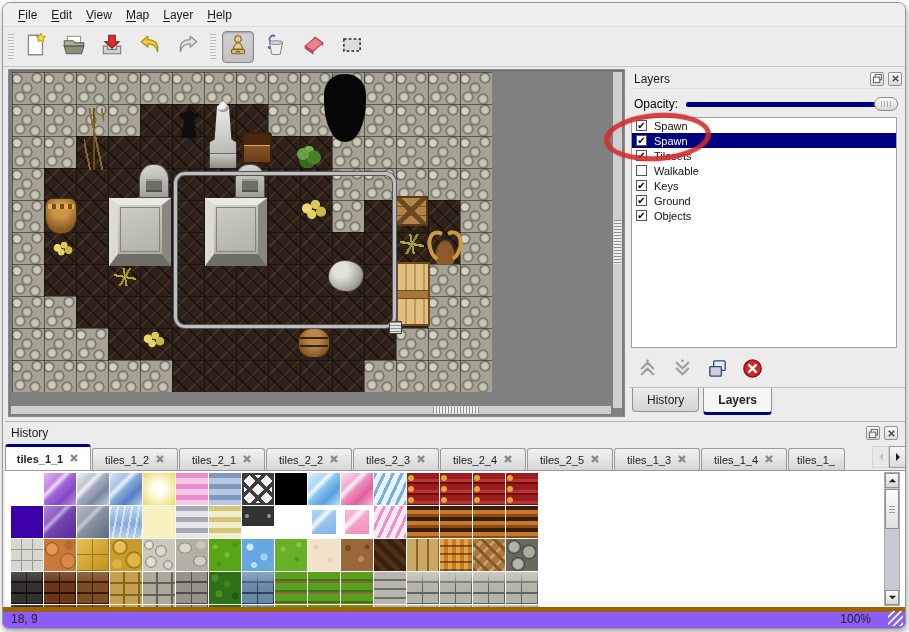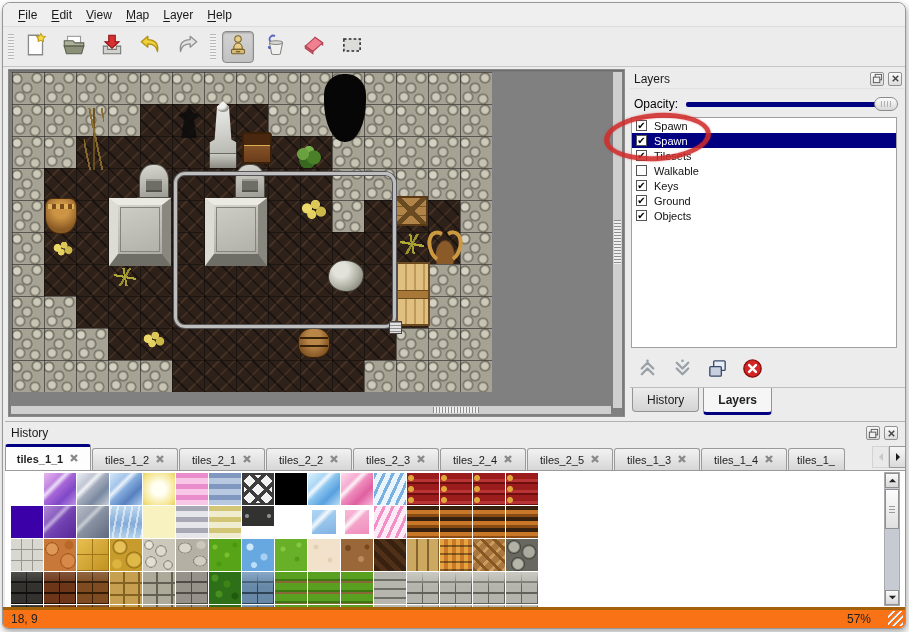--- a/index.html
+++ b/index.html
@@ -221,22 +221,22 @@
   .p-wallTan{background:#c6a050;background-image:repeating-linear-gradient(180deg,transparent 0 10px,#846222 10px 12px),repeating-linear-gradient(90deg,transparent 0 13px,#846222 13px 15px);}
   .p-wallStone{background:#aeaa9a;background-image:repeating-linear-gradient(180deg,transparent 0 10px,#645f52 10px 12px),repeating-linear-gradient(90deg,transparent 0 13px,#645f52 13px 15px);}
   .p-brickGray{background:#96928a;background-image:repeating-linear-gradient(180deg,transparent 0 9px,#504d46 9px 11px),repeating-linear-gradient(90deg,transparent 0 15px,#504d46 15px 16px);}
   .p-hedge{background:#2e7018;background-image:radial-gradient(circle at 6px 6px,#48901f 3px,transparent 4px),radial-gradient(circle at 18px 12px,#3c8418 3px,transparent 4px),radial-gradient(circle at 26px 24px,#1f5a0e 3px,transparent 4px),radial-gradient(circle at 10px 22px,#48901f 3px,transparent 4px);}
   .p-brickBlue{background:#6888a8;background-image:linear-gradient(180deg,#88a8c8,transparent 45%),repeating-linear-gradient(180deg,transparent 0 9px,#2e4456 9px 11px),repeating-linear-gradient(90deg,transparent 0 15px,#2e4456 15px 16px);}
   .p-grassRow{background:repeating-linear-gradient(180deg,#5aa020 0 7px,#3c7812 7px 9px,#8a6838 9px 11px);}
   .p-plankGray{background:repeating-linear-gradient(180deg,#b6b6ae 0 7px,#6e6e68 7px 9px);}
   .p-brickLight{background:#b4b4ac;background-image:linear-gradient(180deg,#cacac2,transparent 45%),repeating-linear-gradient(180deg,transparent 0 9px,#62625c 9px 11px),repeating-linear-gradient(90deg,transparent 0 15px,#62625c 15px 16px);}
 
   
-  .statusbar{position:absolute;left:0;right:0;bottom:0;height:21px;background:#f97316;
-    border-top:3px solid #a16207;display:flex;align-items:center;font-size:12px;color:#222;padding:0 8px;}
+  .statusbar{position:absolute;left:0;right:0;bottom:0;height:21px;background:#8b5cf6;
+    border-top:5px solid #a16207;display:flex;font-size:12px;color:#222;padding:0 8px;}
   .statusbar .spacer{flex:1;}
   .zoom-label{margin-right:26px;}
   .resize-grip{position:absolute;right:2px;bottom:2px;width:15px;height:15px;
     background:repeating-linear-gradient(135deg,transparent 0 3px,#b8b8b8 3px 4px,#f4f4f4 4px 5px);}
 
   
   .annotation-ellipse{position:absolute;left:604px;top:113px;width:107px;height:48px;
     border:5px solid rgba(208,42,42,.88);border-radius:50%;transform:rotate(-4deg);
     box-shadow:0 0 2px rgba(208,42,42,.5),inset 0 0 2px rgba(208,42,42,.5);pointer-events:none;z-index:50;}
 </style>
@@ -766,19 +766,19 @@
         <div class="p-tile p-brickLight" style="left: 402px; top: 134px; height: 4px;"></div>
         <div class="p-tile p-brickLight" style="left: 435px; top: 134px; height: 4px;"></div>
         <div class="p-tile p-brickLight" style="left: 468px; top: 134px; height: 4px;"></div>
         <div class="p-tile p-brickLight" style="left: 501px; top: 134px; height: 4px;"></div>
       </div>
   </div>
 
   <div class="statusbar">
     <span>18, 9</span>
     <span class="spacer"></span>
-    <span class="zoom-label">57%</span>
+    <span class="zoom-label">100%</span>
     <div class="resize-grip"></div>
   </div>
 
 </div>
 
 <div class="annotation-ellipse"></div>
 
 </body></html>

